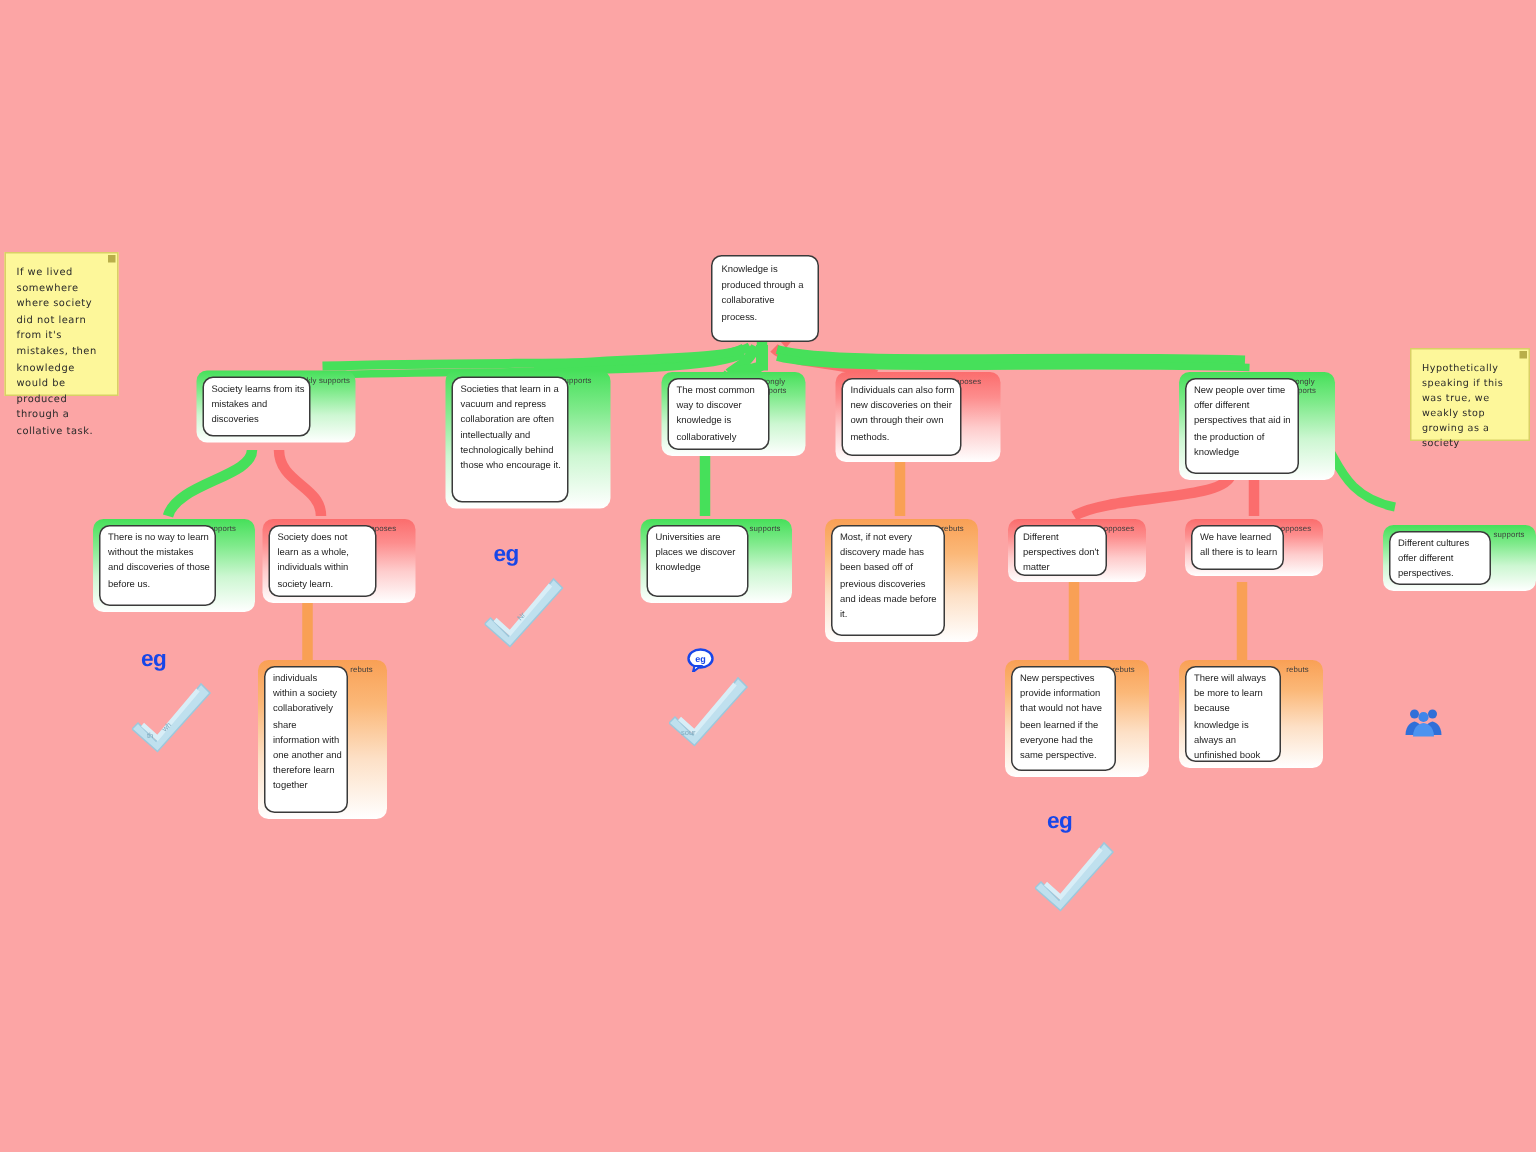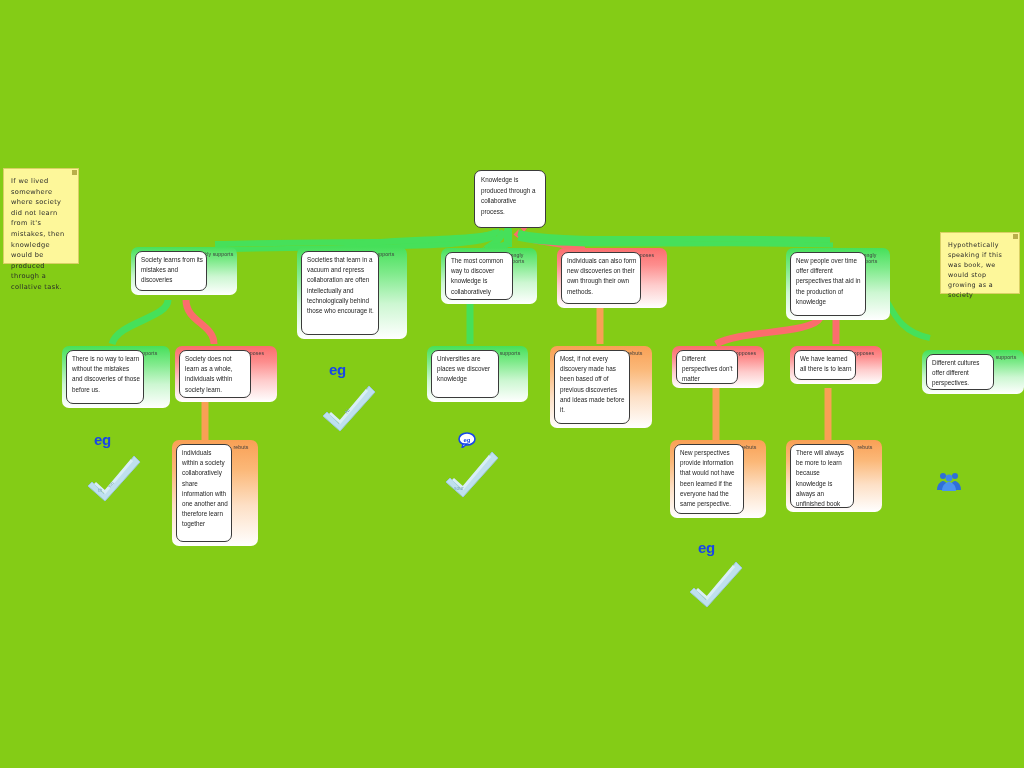--- a/index.html
+++ b/index.html
@@ -1,17 +1,17 @@
 <!DOCTYPE html>
 <html><head>
 <meta charset="utf-8">
 <style>
   html,body{margin:0;padding:0;background:#000;}
   body{width:1024px;height:768px;overflow:hidden;font-family:"Liberation Sans",sans-serif;}
-  #stage{position:relative;width:1024px;height:768px;background:#84cc16;}
+  #stage{position:relative;width:1024px;height:768px;background:#fca5a5;}
   svg#wires{position:absolute;left:0;top:0;width:1024px;height:768px;pointer-events:none;}
 
   
   .node{position:absolute;border-radius:7px;box-sizing:border-box;}
   .node .panel{position:absolute;left:0;top:0;right:0;bottom:0;border-radius:7px;}
   .node .txt{position:absolute;background:#fff;border:1px solid #3a3a3a;border-radius:7px;
              color:#1d1d1d;box-sizing:border-box;overflow:hidden;}
   .node .badge{position:absolute;top:4px;right:3px;width:40px;text-align:center;
                font-size:5.2px;line-height:6.2px;color:#3c3c3c;letter-spacing:.1px;}
 
@@ -87,21 +87,21 @@
     </g>
   </svg>
 
   <div class="sticky" style="left:3px;top:168px;width:76px;height:96px;">
     <span class="fold"></span>
     <span>If we lived somewhere where society did not learn from it's mistakes, then knowledge would be produced through a collative task.</span>
   </div>
 
   <div class="sticky" style="left:940px;top:232px;width:80px;height:62px;font-size:6.4px;line-height:10px;">
     <span class="fold"></span>
-    <span>Hypothetically speaking if this was book, we would stop growing as a society</span>
+    <span>Hypothetically speaking if this was true, we weakly stop growing as a society</span>
   </div>
 
   <div class="node" style="left:474px;top:170px;width:72px;height:58px;">
     <div class="txt" style="left:0;top:0;width:72px;height:58px;font-size:6.3px;line-height:10.6px;padding:4px 4px 0 6px;">Knowledge is produced through a collaborative process.</div>
   </div>
 
   <div class="node" style="left:131px;top:247px;width:106px;height:48px;">
     <div class="panel g-green"></div>
     <div class="badge">weakly supports</div>
     <div class="txt" style="left:4px;top:4px;width:72px;height:40px;font-size:6.3px;line-height:10.2px;padding:3px 3px 0 5px;">Society learns from its mistakes and discoveries</div>

